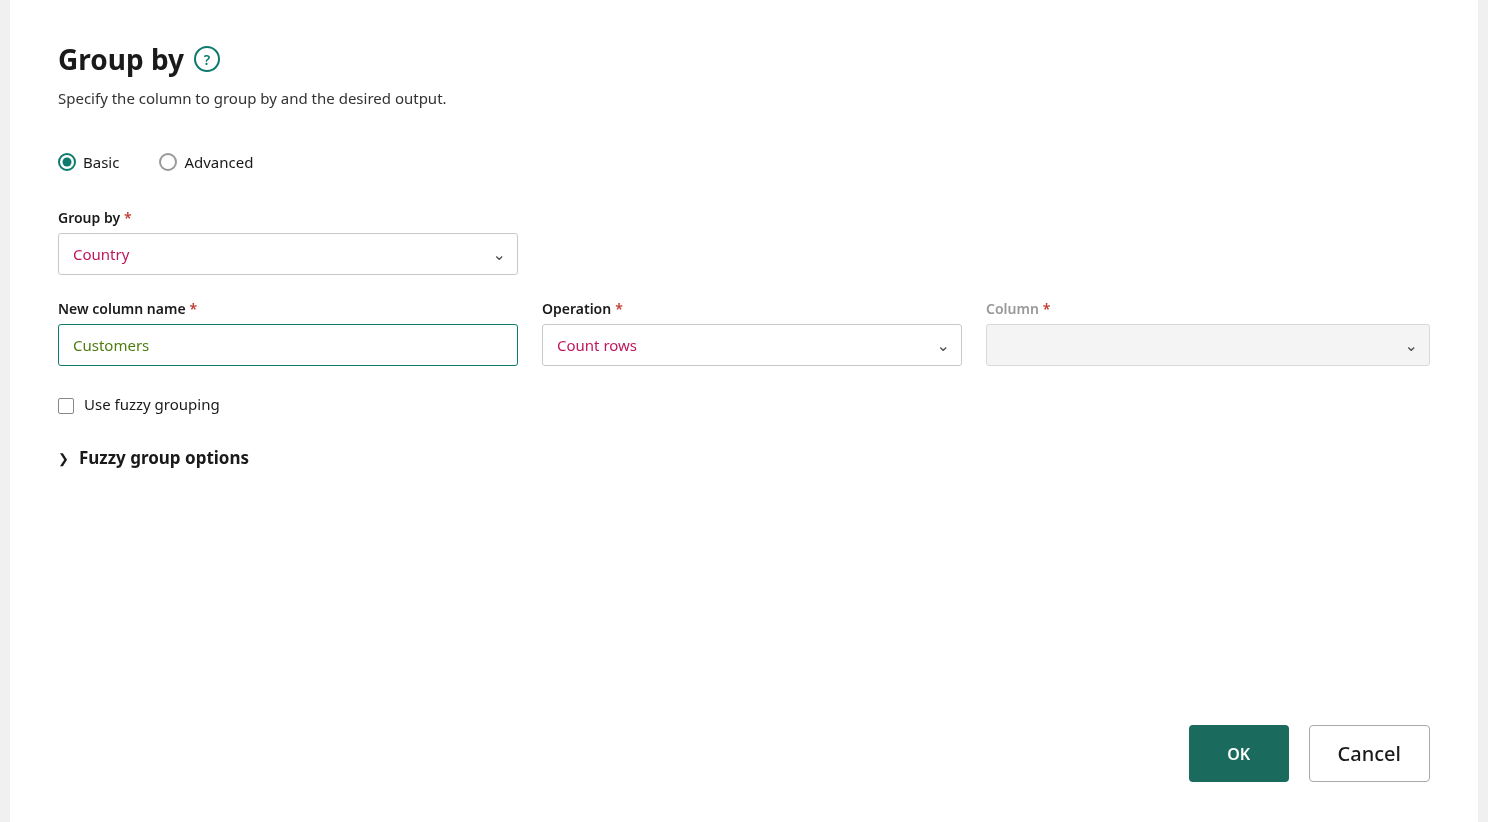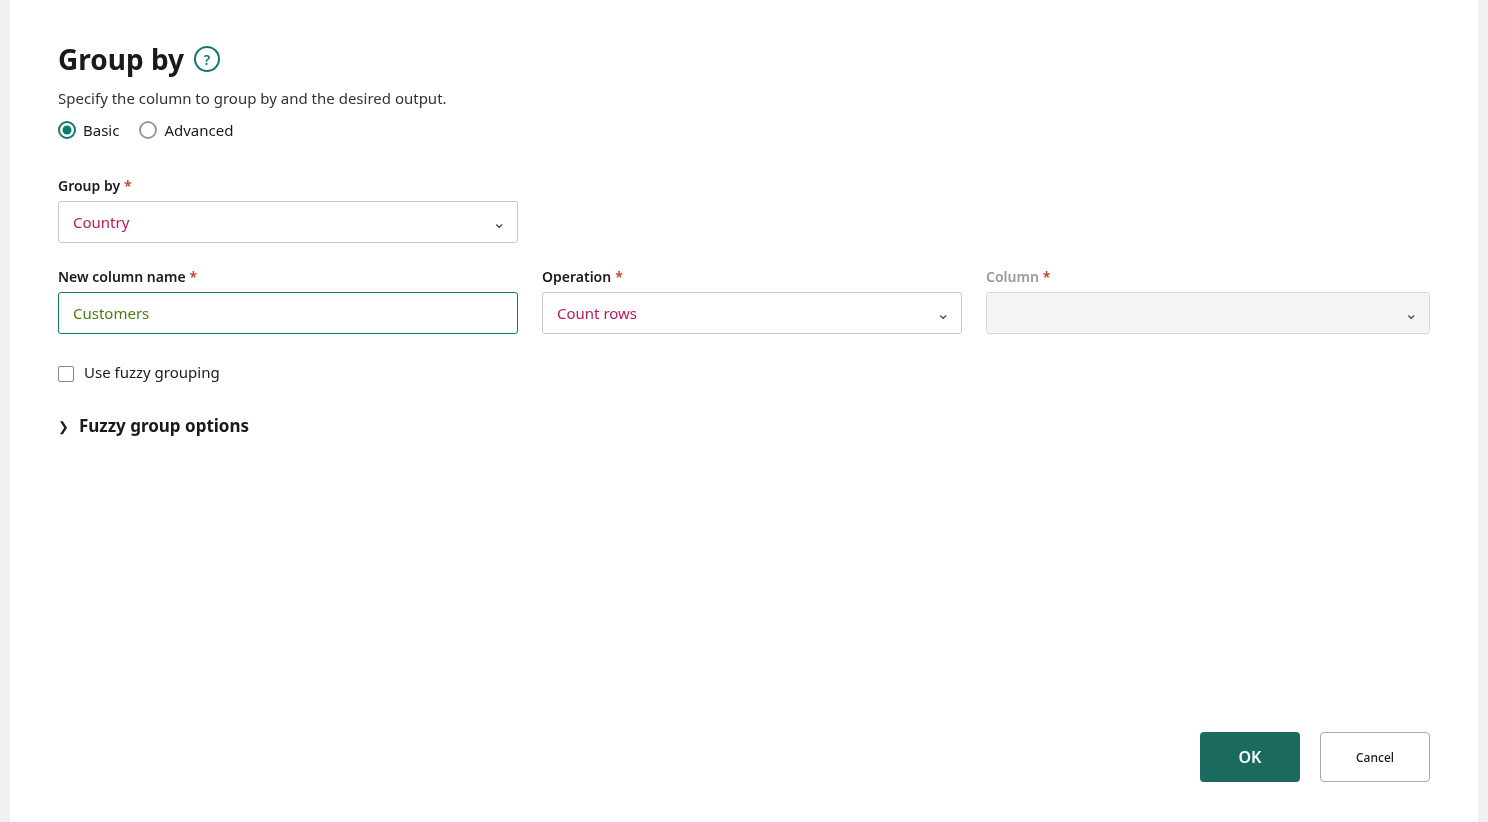--- a/index.html
+++ b/index.html
@@ -51,26 +51,26 @@
       justify-content: center;
       font-size: 14px;
       font-weight: 600;
       cursor: pointer;
       flex-shrink: 0;
     }
 
     .subtitle {
       font-size: 15px;
       color: #333;
-      margin-bottom: 12px;
+      margin-bottom: 44px;
     }
 
     .radio-group {
       display: flex;
-      gap: 20px;
+      gap: 40px;
       margin-bottom: 36px;
     }
 
     .radio-label {
       display: flex;
       align-items: center;
       gap: 7px;
       font-size: 15px;
       color: #1a1a1a;
       cursor: pointer;
@@ -267,21 +267,21 @@
       border-radius: 4px;
       cursor: pointer;
       min-width: 100px;
     }
 
     .btn-cancel {
       background: #fff;
       color: #1a1a1a;
       border: 1.5px solid #aaa;
       padding: 14px 28px;
-      font-size: 12px;
+      font-size: 20px;
       font-weight: 500;
       border-radius: 4px;
       cursor: pointer;
       min-width: 110px;
     }
   </style>
 </head>
 <body>
 
 <div class="dialog">

